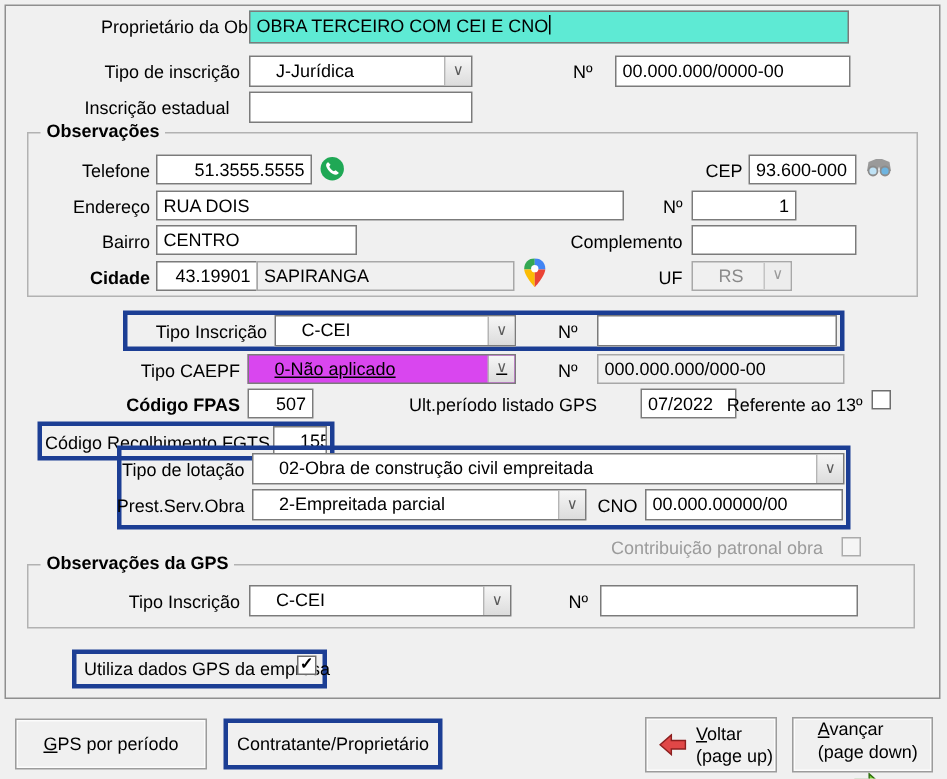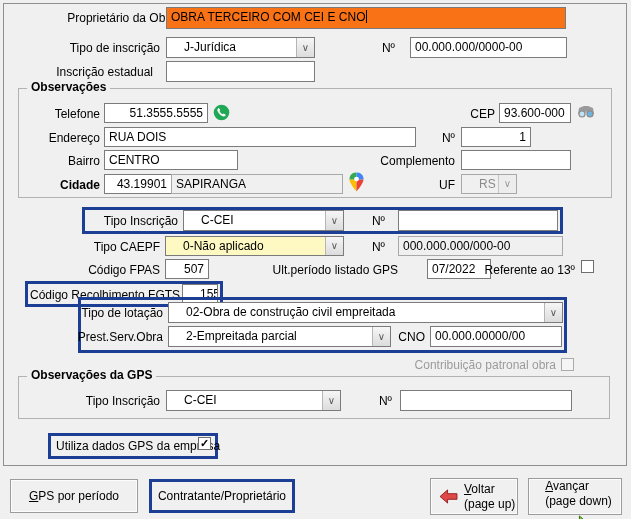--- a/index.html
+++ b/index.html
@@ -5,40 +5,40 @@
   html,body{margin:0;padding:0;}
   body{
     width:631px;height:519px;background:#f0f0f0;
     font-family:"Liberation Sans", sans-serif;font-size:12px;color:#000;
     position:relative;overflow:hidden;
   }
   .abs{position:absolute;box-sizing:border-box;}
   .panel{border:1px solid #8f8f8f;background:#f0f0f0;}
   .lbl{position:absolute;white-space:nowrap;text-align:right;line-height:14px;}
   .lbl-l{text-align:left;}
-  .lbl.dis{color:#9b9b9b;}
+  .lbl.dis{color:#9b9b9b;text-align:center;}
   .tb{
     position:absolute;box-sizing:border-box;background:#fff;border:1px solid #7b7b7b;
     padding:2px 4px;white-space:nowrap;overflow:hidden;line-height:14px;
   }
   .tb.right{text-align:right;}
-  .tb.yellow{background:#f97316;}
+  .tb.yellow{background:#5eead4;}
   .tb.dis{background:#f0f0f0;border-color:#a8a8a8;}
   .caret{display:inline-block;width:1px;height:13px;background:#000;vertical-align:-2px;margin-left:1px;}
   .sel{
     position:absolute;box-sizing:border-box;background:#fff;border:1px solid #7b7b7b;
     display:flex;align-items:stretch;overflow:hidden;
   }
   .sel .sel-text{flex:1;padding:2px 17px;white-space:nowrap;overflow:hidden;line-height:14px;}
   .sel .sel-btn{
     width:17px;flex:none;background:linear-gradient(#f6f6f6,#dcdcdc);
     border-left:1px solid #b5b5b5;display:flex;align-items:center;justify-content:center;
     color:#5a5a5a;font-size:10px;line-height:10px;
   }
-  .sel.gray{background:#fef9c3;}
+  .sel.gray{background:#d946ef;text-decoration:underline;}
   .sel.dis{background:#f0f0f0;border-color:#a8a8a8;}
   .sel.dis .sel-text{color:#8a8a8a;}
   .sel.dis .sel-btn{background:#ededed;color:#9a9a9a;border-left-color:#c4c4c4;}
   .gbox{position:absolute;box-sizing:border-box;border:1px solid #b2b2b2;}
   .gtitle{
     position:absolute;top:-9px;left:8px;background:#f0f0f0;padding:0 4px;
     font-weight:bold;white-space:nowrap;line-height:15px;
   }
   .hl{position:absolute;box-sizing:border-box;border:3px solid #1c3e94;pointer-events:none;}
   .cb{
@@ -123,21 +123,21 @@
     <g clip-path="url(#pin)">
       <rect x="0" y="0" width="8" height="8" fill="#34a853"></rect>
       <rect x="8" y="0" width="8" height="8" fill="#4285f4"></rect>
       <rect x="0" y="8" width="8" height="13" fill="#fbbc04"></rect>
       <rect x="8" y="8" width="8" height="13" fill="#ea4335"></rect>
       <circle cx="8" cy="7.4" r="2.6" fill="#fff"></circle>
     </g>
   </svg>
 </span>
 <div class="lbl" style="left:420px;top:178px;width:35px;">UF</div>
-<div class="sel dis" style="left:461px;top:174px;width:56px;height:20px;">
+<div class="sel dis" style="left:461px;top:174px;width:67px;height:20px;">
   <span class="sel-text">RS</span>
   <span class="sel-btn">∨</span>
 </div>
 
 <div class="hl" style="left:82px;top:207px;width:481px;height:27px;"></div>
 <div class="lbl" style="left:88px;top:214px;width:90px;">Tipo Inscrição</div>
 <div class="sel" style="left:183px;top:210px;width:161px;height:21px;">
   <span class="sel-text">C-CEI</span>
   <span class="sel-btn">∨</span>
 </div>
@@ -145,21 +145,21 @@
 <div class="tb" style="left:398px;top:210px;width:160px;height:21px;"></div>
 
 <div class="lbl" style="left:60px;top:240px;width:100px;">Tipo CAEPF</div>
 <div class="sel gray" style="left:165px;top:236px;width:179px;height:20px;">
   <span class="sel-text">0-Não aplicado</span>
   <span class="sel-btn">∨</span>
 </div>
 <div class="lbl" style="left:350px;top:240px;width:35px;">Nº</div>
 <div class="tb dis" style="left:398px;top:236px;width:165px;height:20px;">000.000.000/000-00</div>
 
-<div class="lbl" style="left:60px;top:263px;width:100px;">Código FPAS</div>
+<div class="lbl" style="left:60px;top:263px;width:100px;font-weight:bold;">Código FPAS</div>
 <div class="tb right" style="left:165px;top:259px;width:44px;height:20px;">507</div>
 <div class="lbl" style="left:260px;top:263px;width:138px;">Ult.período listado GPS</div>
 <div class="tb" style="left:402px;top:259px;width:64px;height:20px;margin-left:25px;">07/2022</div>
 <div class="lbl" style="left:470px;top:263px;width:105px;">Referente ao 13º</div>
 <div class="cb" style="left:581px;top:260px;"></div>
 
 <div class="hl" style="left:25px;top:281px;width:198px;height:26px;"></div>
 <div class="lbl" style="left:30px;top:288px;width:133px;">Código Recolhimento FGTS</div>
 <div class="sel" style="left:182px;top:284px;width:36px;height:20px;">
   <span class="sel-text">155</span>

